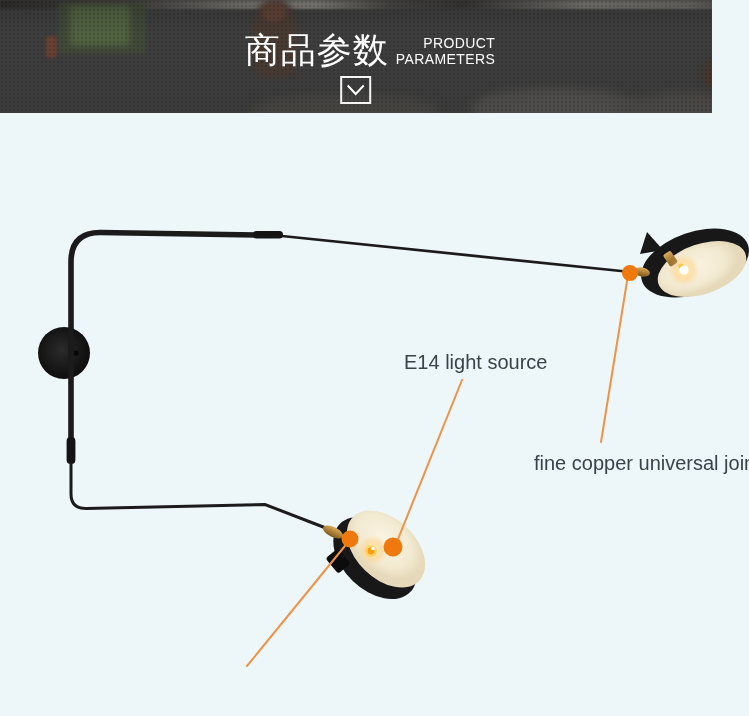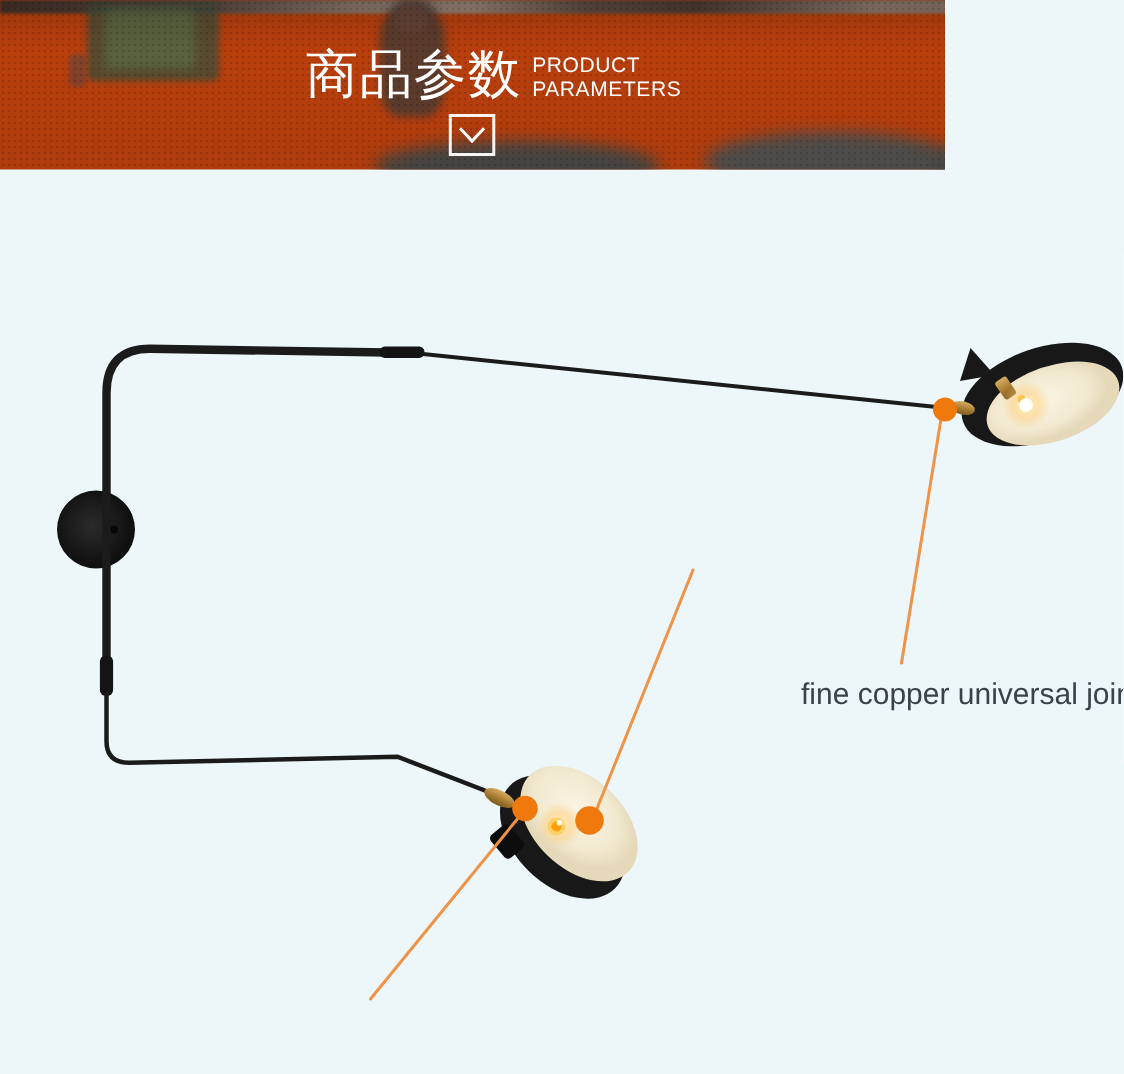--- a/index.html
+++ b/index.html
@@ -19,22 +19,22 @@
   }
   .page{
     position:relative;
     width:749px;height:716px;
     background:var(--background);
     overflow:hidden;
   }
 
   
   .banner{
-    position:absolute;left:0;top:0;width:630px;height:113px;
-    background:#c2410c;
+    position:absolute;left:0;top:0;width:712px;height:113px;
+    background:#404040;
     overflow:hidden;
   }
   .banner .photo{position:absolute;inset:0;}
   .ph{position:absolute;border-radius:4px;}
   .ph-topstrip{
     left:0;top:0;width:749px;height:9px;border-radius:0;
     background:linear-gradient(90deg,#2e2d2b 0%,#4a4846 18%,#8a8781 32%,#9a968e 42%,#504e4a 52%,#3a3937 62%,#8c8983 78%,#7d7a75 92%,#4a4846 100%);
     opacity:.85;filter:blur(1px);
   }
   .ph-frame{left:58px;top:2px;width:88px;height:52px;background:#44503a;filter:blur(2px);opacity:.8;}
@@ -61,20 +61,21 @@
   }
   .banner-title-zh{
     font-size:35px;line-height:38px;font-weight:400;letter-spacing:1px;
     color:var(--banner-text);
   }
   .banner-title-en{
     display:flex;flex-direction:column;
     margin-left:7px;padding-top:5px;
     font-size:14px;line-height:15.5px;letter-spacing:.4px;font-weight:400;
     color:var(--banner-text);
+    text-align:right;
   }
   .chevron-box{
     position:absolute;left:50%;top:76px;transform:translateX(-51%);
     width:31px;height:28px;
     border:2px solid rgba(255,255,255,.95);
     display:flex;align-items:center;justify-content:center;
     cursor:pointer;
   }
 
   
@@ -191,16 +192,17 @@
 
       <line class="ann-line" x1="462" y1="380" x2="396" y2="544"></line>
       <line class="ann-line" x1="628" y1="275" x2="601" y2="442"></line>
       <line class="ann-line" x1="349" y1="541" x2="247" y2="666"></line>
 
       <circle class="dot" cx="630" cy="273" r="8"></circle>
       <circle class="dot" cx="350" cy="539" r="8.5"></circle>
       <circle class="dot" cx="393" cy="547" r="9.5"></circle>
     </svg>
 
+    <div class="ann-label lbl-e14">E14 light source</div>
     <div class="ann-label lbl-copper">fine copper universal joint</div>
   </div>
 
 </div>
 
 </body></html>

